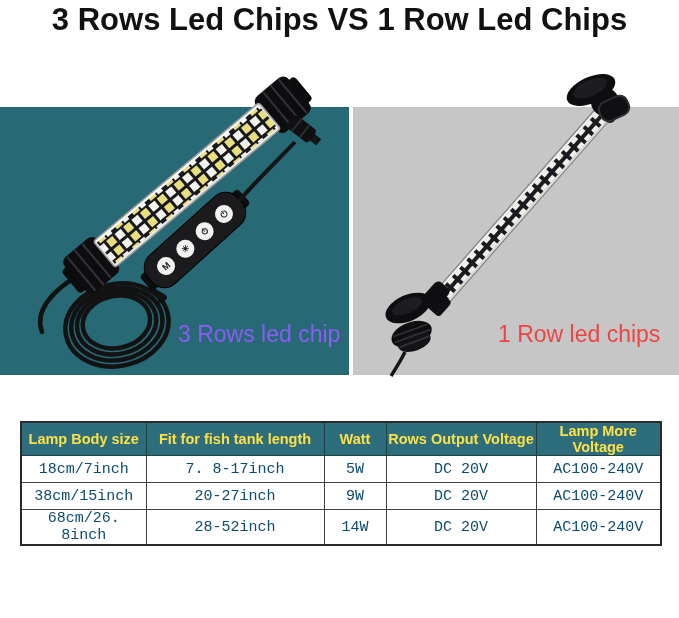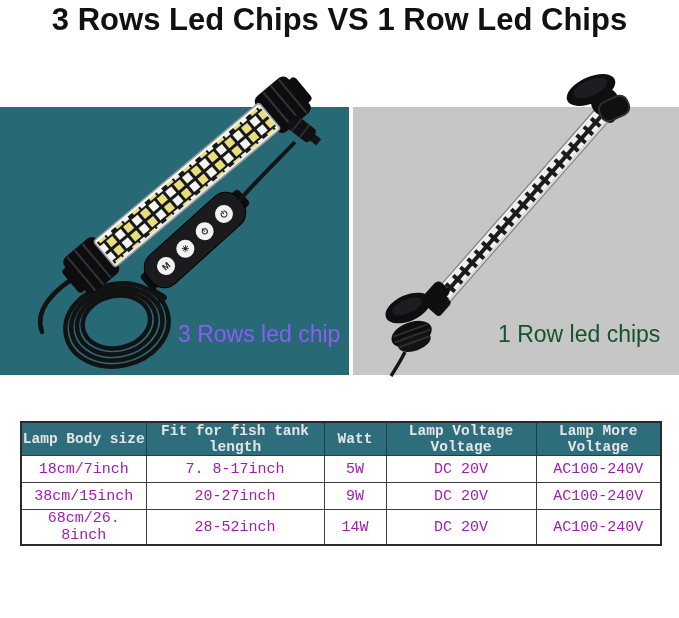--- a/index.html
+++ b/index.html
@@ -13,33 +13,33 @@
   }
   .subtitle{
     position:absolute;left:0;top:39px;width:679px;text-align:center;
     font-size:15px;font-weight:400;color:#5a5a5a;
   }
   .panel-svg{position:absolute;overflow:visible;}
   #left-panel-svg{left:0;top:68px;}
   #right-panel-svg{left:353px;top:68px;}
   .panel-label{position:absolute;font-size:23px;line-height:28px;white-space:nowrap;}
   #left-panel-label{left:178px;top:320px;width:155px;text-align:right;color:#8b5cf6;}
-  #right-panel-label{left:498px;top:320px;width:160px;text-align:right;color:#14532d;}
+  #right-panel-label{left:498px;top:320px;width:160px;text-align:right;color:#ef4444;}
   table.spec{
     position:absolute;left:20px;top:421px;width:640px;
     border-collapse:collapse;table-layout:fixed;
     border:2px solid #2a2a2a;
   }
   table.spec th{
-    height:29px;font-size:14.5px;font-weight:700;color:#e5e5e5;
+    height:29px;font-size:14.5px;font-weight:700;color:#fde047;
     border:1px solid #1f3f47;padding:0;text-align:center;vertical-align:middle;
-    font-family:Liberation Mono, monospace;
+    font-family:Liberation Sans, sans-serif;
   }
   table.spec td{
-    height:26px;font-size:15px;color:#a21caf;background:#ffffff;
+    height:26px;font-size:15px;color:#0c4a6e;background:#ffffff;
     border:1px solid #3f3f3f;padding:0;text-align:center;vertical-align:middle;
     font-family:"Liberation Mono", monospace;
   }
   col.c1{width:125px;} col.c2{width:178px;} col.c3{width:62px;}
   col.c4{width:150px;} col.c5{width:125px;}
 </style>
 </head>
 <body>
 
 <div class="stage">
@@ -173,21 +173,21 @@
         <col class="c2">
         <col class="c3">
         <col class="c4">
         <col class="c5">
       </colgroup>
     <thead>
       <tr>
         <th style="background-color: rgb(46, 110, 124);">Lamp Body size</th>
         <th style="background-color: rgb(46, 110, 124);">Fit for fish tank length</th>
         <th style="background-color: rgb(46, 110, 124);">Watt</th>
-        <th style="background-color: rgb(46, 110, 124);">Lamp Voltage Voltage</th>
+        <th style="background-color: rgb(46, 110, 124);">Rows Output Voltage</th>
         <th style="background-color: rgb(46, 110, 124);">Lamp More Voltage</th>
       </tr>
     </thead>
     <tbody>
       <tr>
         <td>18cm/7inch</td>
         <td>7. 8-17inch</td>
         <td>5W</td>
         <td>DC 20V</td>
         <td>AC100-240V</td>

